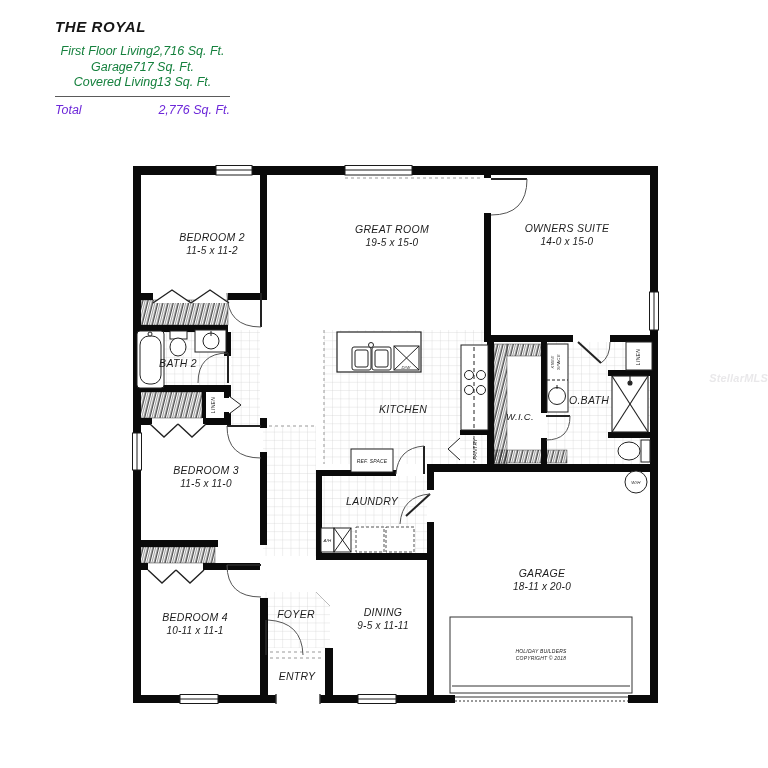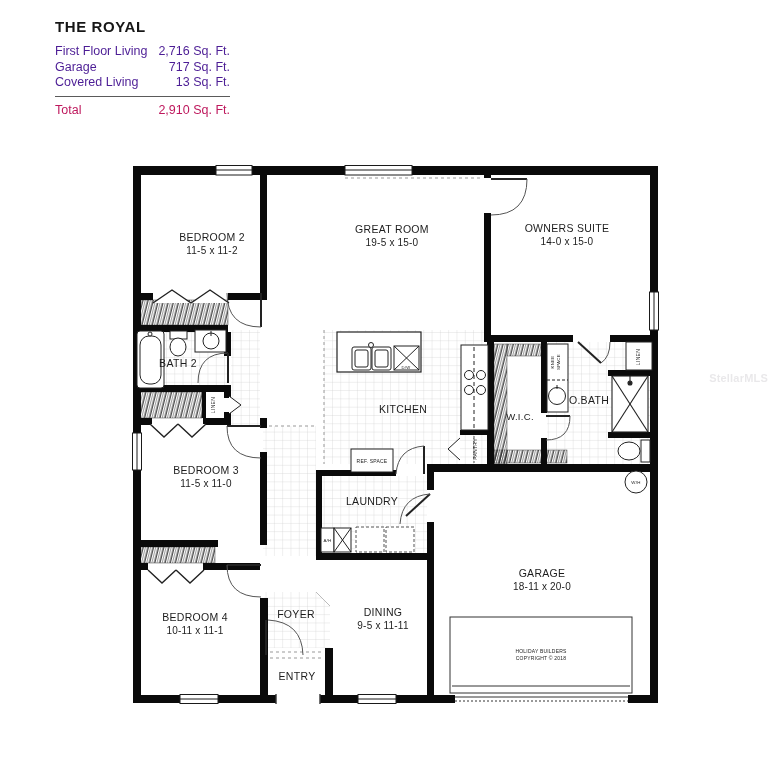--- a/index.html
+++ b/index.html
@@ -1,24 +1,24 @@
 <!DOCTYPE html>
 <html><head>
 <meta charset="utf-8">
 <style>
   html,body{margin:0;padding:0;background:#fff;}
   body{width:768px;height:768px;position:relative;overflow:hidden;
        font-family:"Liberation Sans",sans-serif;}
-  .stage{position:absolute;inset:0;background:#fff;}
+  .stage{position:absolute;inset:0;background:#fff;font-style:italic;}
   
   .title-block{position:absolute;left:55px;top:18px;width:175px;color:#3c3c3c;}
   .plan-name{font-size:15px;font-weight:bold;letter-spacing:.6px;color:#161616;margin-bottom:9px;}
-  .area-row{display:flex;justify-content:space-between;font-size:12.5px;line-height:15.5px;color:#4c1d95;}
+  .area-row{display:flex;justify-content:center;font-size:12.5px;line-height:15.5px;color:#15803d;}
   .divider{border-top:1.6px solid #5a5a5a;margin:5px 0 6px 0;}
-  .total-row{display:flex;justify-content:space-between;font-size:12.5px;color:#be185d;}
+  .total-row{display:flex;justify-content:space-between;font-size:12.5px;color:#6d28d9;}
   
   .watermark{position:absolute;right:0px;top:372px;font-size:11px;font-weight:600;
              color:rgba(120,110,122,0.16);letter-spacing:.2px;}
   
   svg{position:absolute;left:0;top:0;}
   text{font-family:"Liberation Sans",sans-serif;fill:#1c1c1c;}
   .room{font-size:10.5px;letter-spacing:.3px;text-anchor:middle;}
   .dims{font-size:10px;letter-spacing:.2px;text-anchor:middle;}
   .tiny{font-size:5px;text-anchor:middle;letter-spacing:.2px;fill:#222;}
   .vtiny{font-size:5px;text-anchor:middle;letter-spacing:.3px;fill:#222;}
@@ -38,21 +38,21 @@
       <span>Garage</span>
       <span>717 Sq. Ft.</span>
     </div>
     <div class="area-row">
       <span>Covered Living</span>
       <span>13 Sq. Ft.</span>
     </div>
     <div class="divider"></div>
     <div class="total-row">
       <span>Total</span>
-      <span>2,910 Sq. Ft.</span>
+      <span>2,776 Sq. Ft.</span>
     </div>
   </div>
 
   <svg width="768" height="768" viewBox="0 0 768 768">
     <defs>
       <pattern id="tile" width="8.3" height="8.3" patternUnits="userSpaceOnUse">
         <path d="M 8.3 0 L 0 0 0 8.3" fill="none" stroke="#cbcbcb" stroke-width="0.6"></path>
       </pattern>
       <pattern id="hatch" width="5" height="12" patternUnits="userSpaceOnUse" patternTransform="rotate(14)">
         <line x1="1.2" y1="0" x2="1.2" y2="12" stroke="#2e2e2e" stroke-width="1.3"></line>

